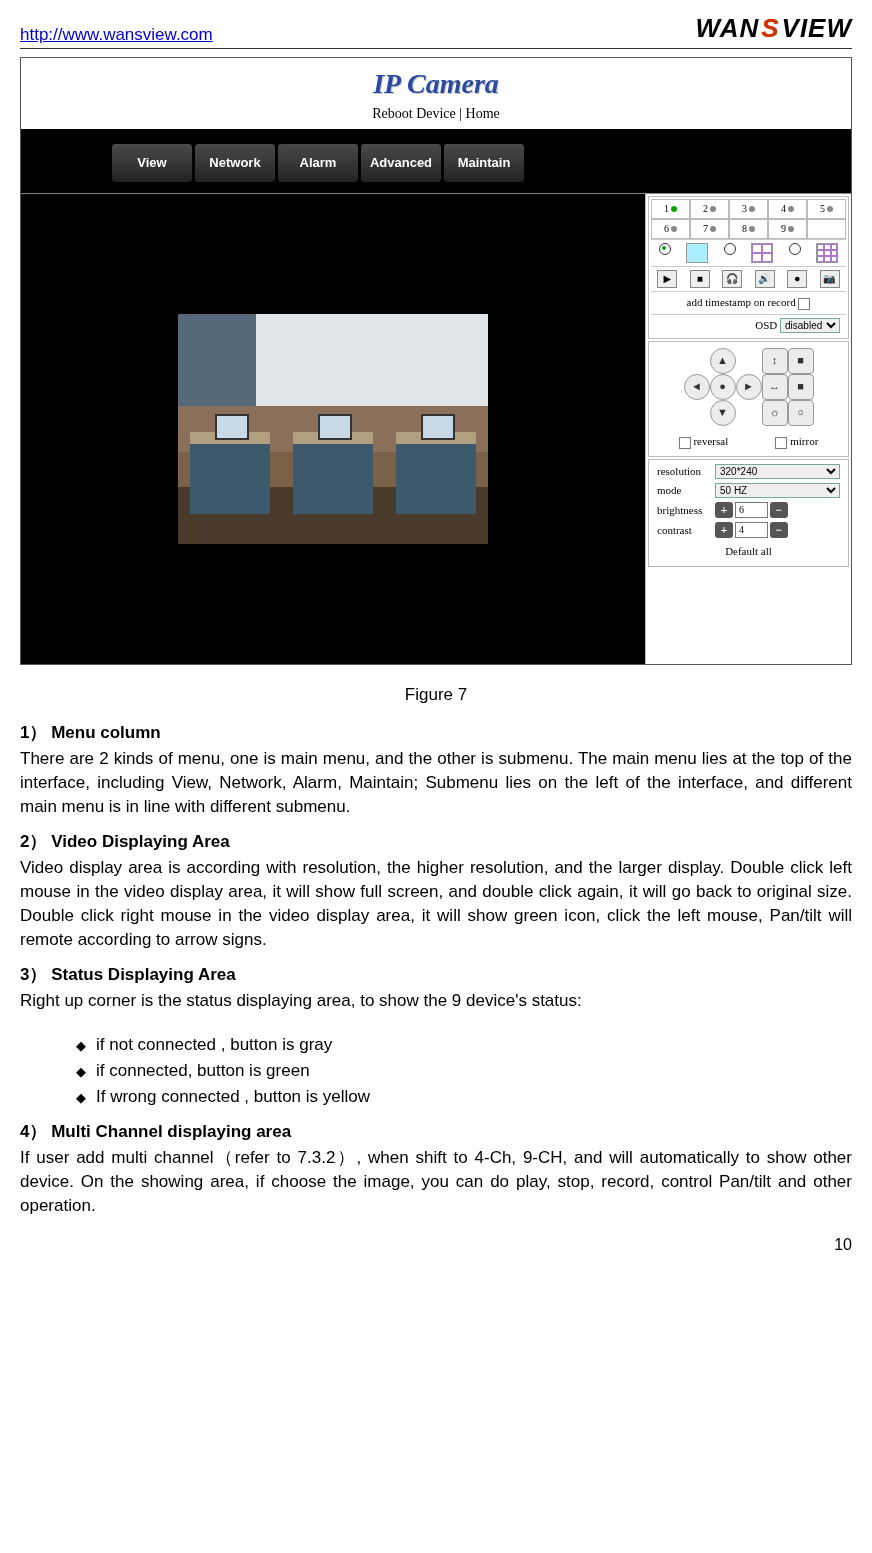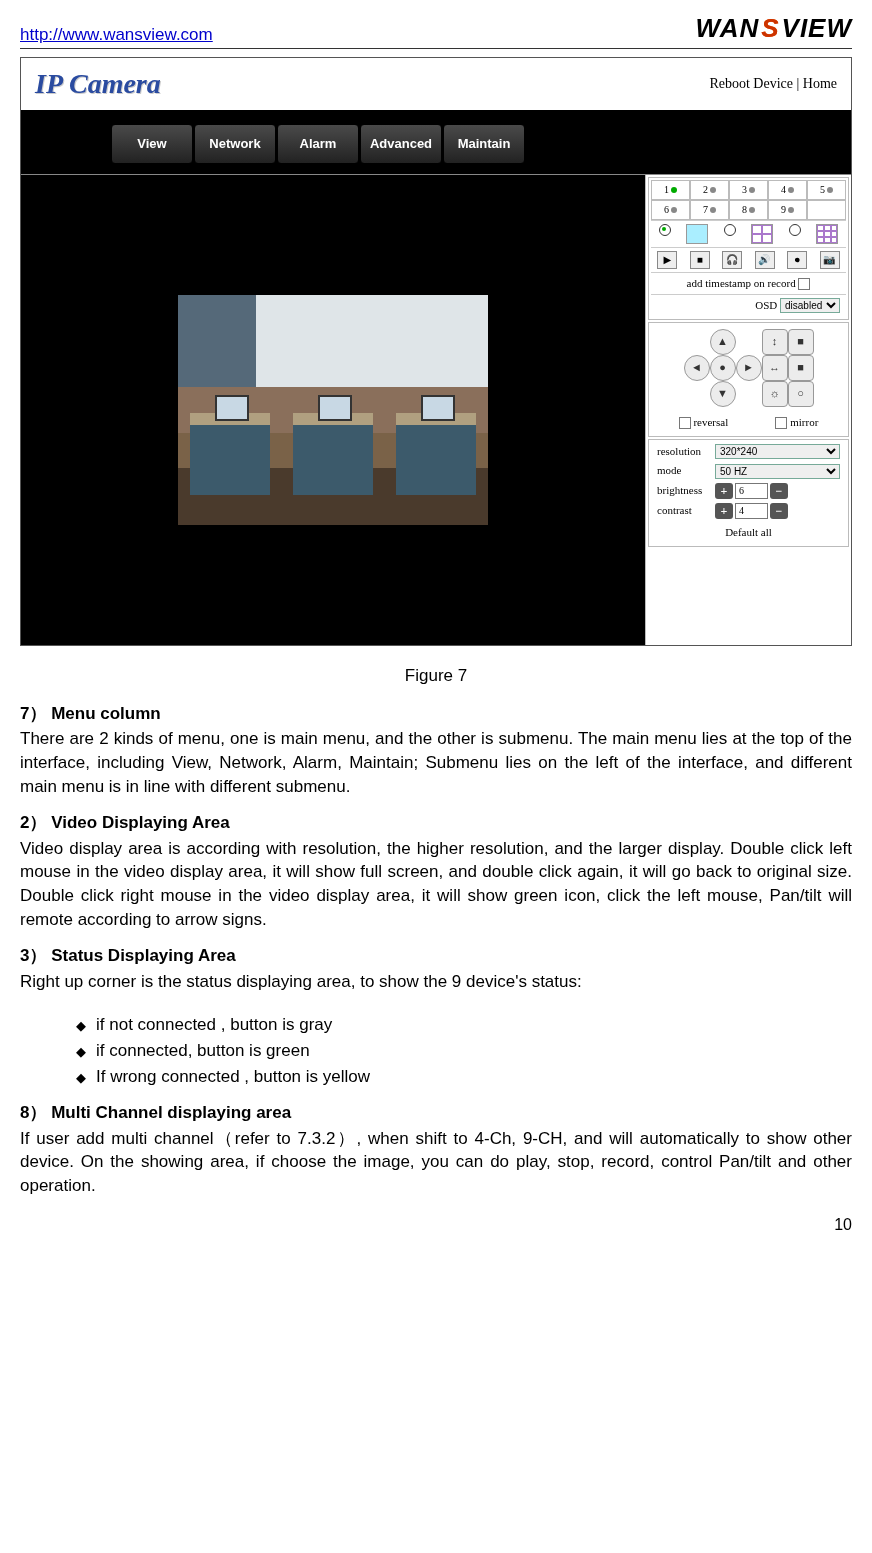--- a/index.html
+++ b/index.html
@@ -43,20 +43,21 @@
     border: 1px solid #555;
     margin-top: 8px;
     background: #fff;
   }
   .app-top {
     display: flex;
     justify-content: space-between;
     align-items: center;
     padding: 6px 14px;
     background: #fff;
+    flex-direction: column;
   }
   .ipcam-logo {
     font-family: "Brush Script MT", cursive;
     font-style: italic;
     font-size: 28px;
     font-weight: bold;
     color: #2a4ba0;
     text-shadow: 1px 1px 0 #ccc;
   }
   .top-links {
@@ -341,30 +342,30 @@
           </div>
         </div>
         <div class="default-row">Default all</div>
       </div>
     </div>
   </div>
 </div>
 
 <div class="fig-caption">Figure 7</div>
 
-<div class="sect-h">7） Menu column</div>
+<div class="sect-h">1） Menu column</div>
 <p class="body">There are 2 kinds of menu, one is main menu, and the other is submenu. The main menu lies at the top of the interface, including View, Network, Alarm, Maintain; Submenu lies on the left of the interface, and different main menu is in line with different submenu.</p>
 
 <div class="sect-h">2） Video Displaying Area</div>
 <p class="body">Video display area is according with resolution, the higher resolution, and the larger display. Double click left mouse in the video display area, it will show full screen, and double click again, it will go back to original size. Double click right mouse in the video display area, it will show green icon, click the left mouse, Pan/tilt will remote according to arrow signs.</p>
 
 <div class="sect-h">3） Status Displaying Area</div>
 <p class="body" style="margin-bottom:20px">Right up corner is the status displaying area, to show the 9 device's status:</p>
 <ul class="diamond">
   <li>if not connected , button is gray</li>
   <li>if connected, button is green</li>
   <li>If wrong connected , button is yellow</li>
 </ul>
 
-<div class="sect-h">8） Multi Channel displaying area</div>
+<div class="sect-h">4） Multi Channel displaying area</div>
 <p class="body">If user add multi channel（refer to 7.3.2）, when shift to 4-Ch, 9-CH, and will automatically to show other device. On the showing area, if choose the image, you can do play, stop, record, control Pan/tilt and other operation.</p>
 
 <div class="page-num">10</div>
 
 </body></html>

